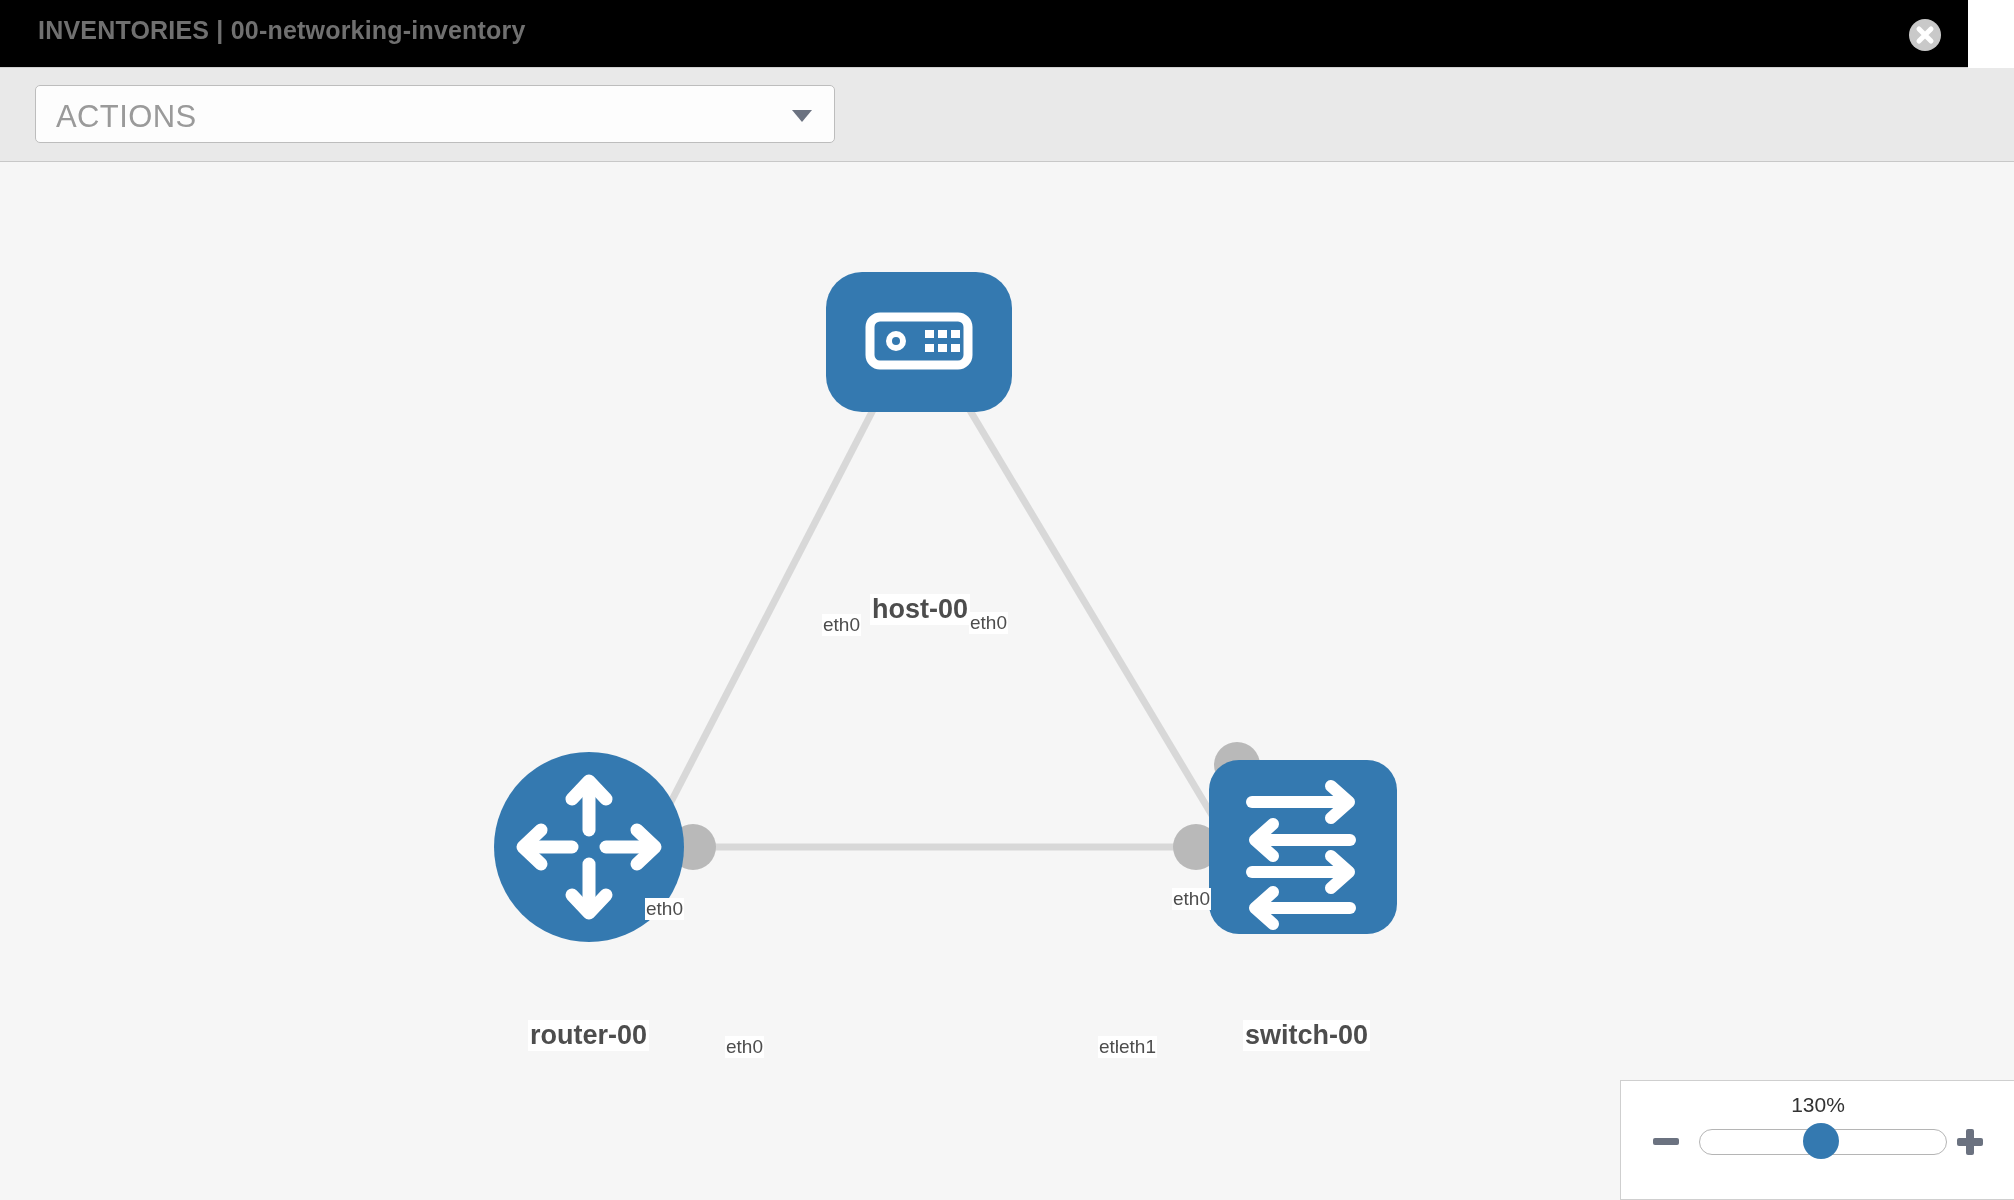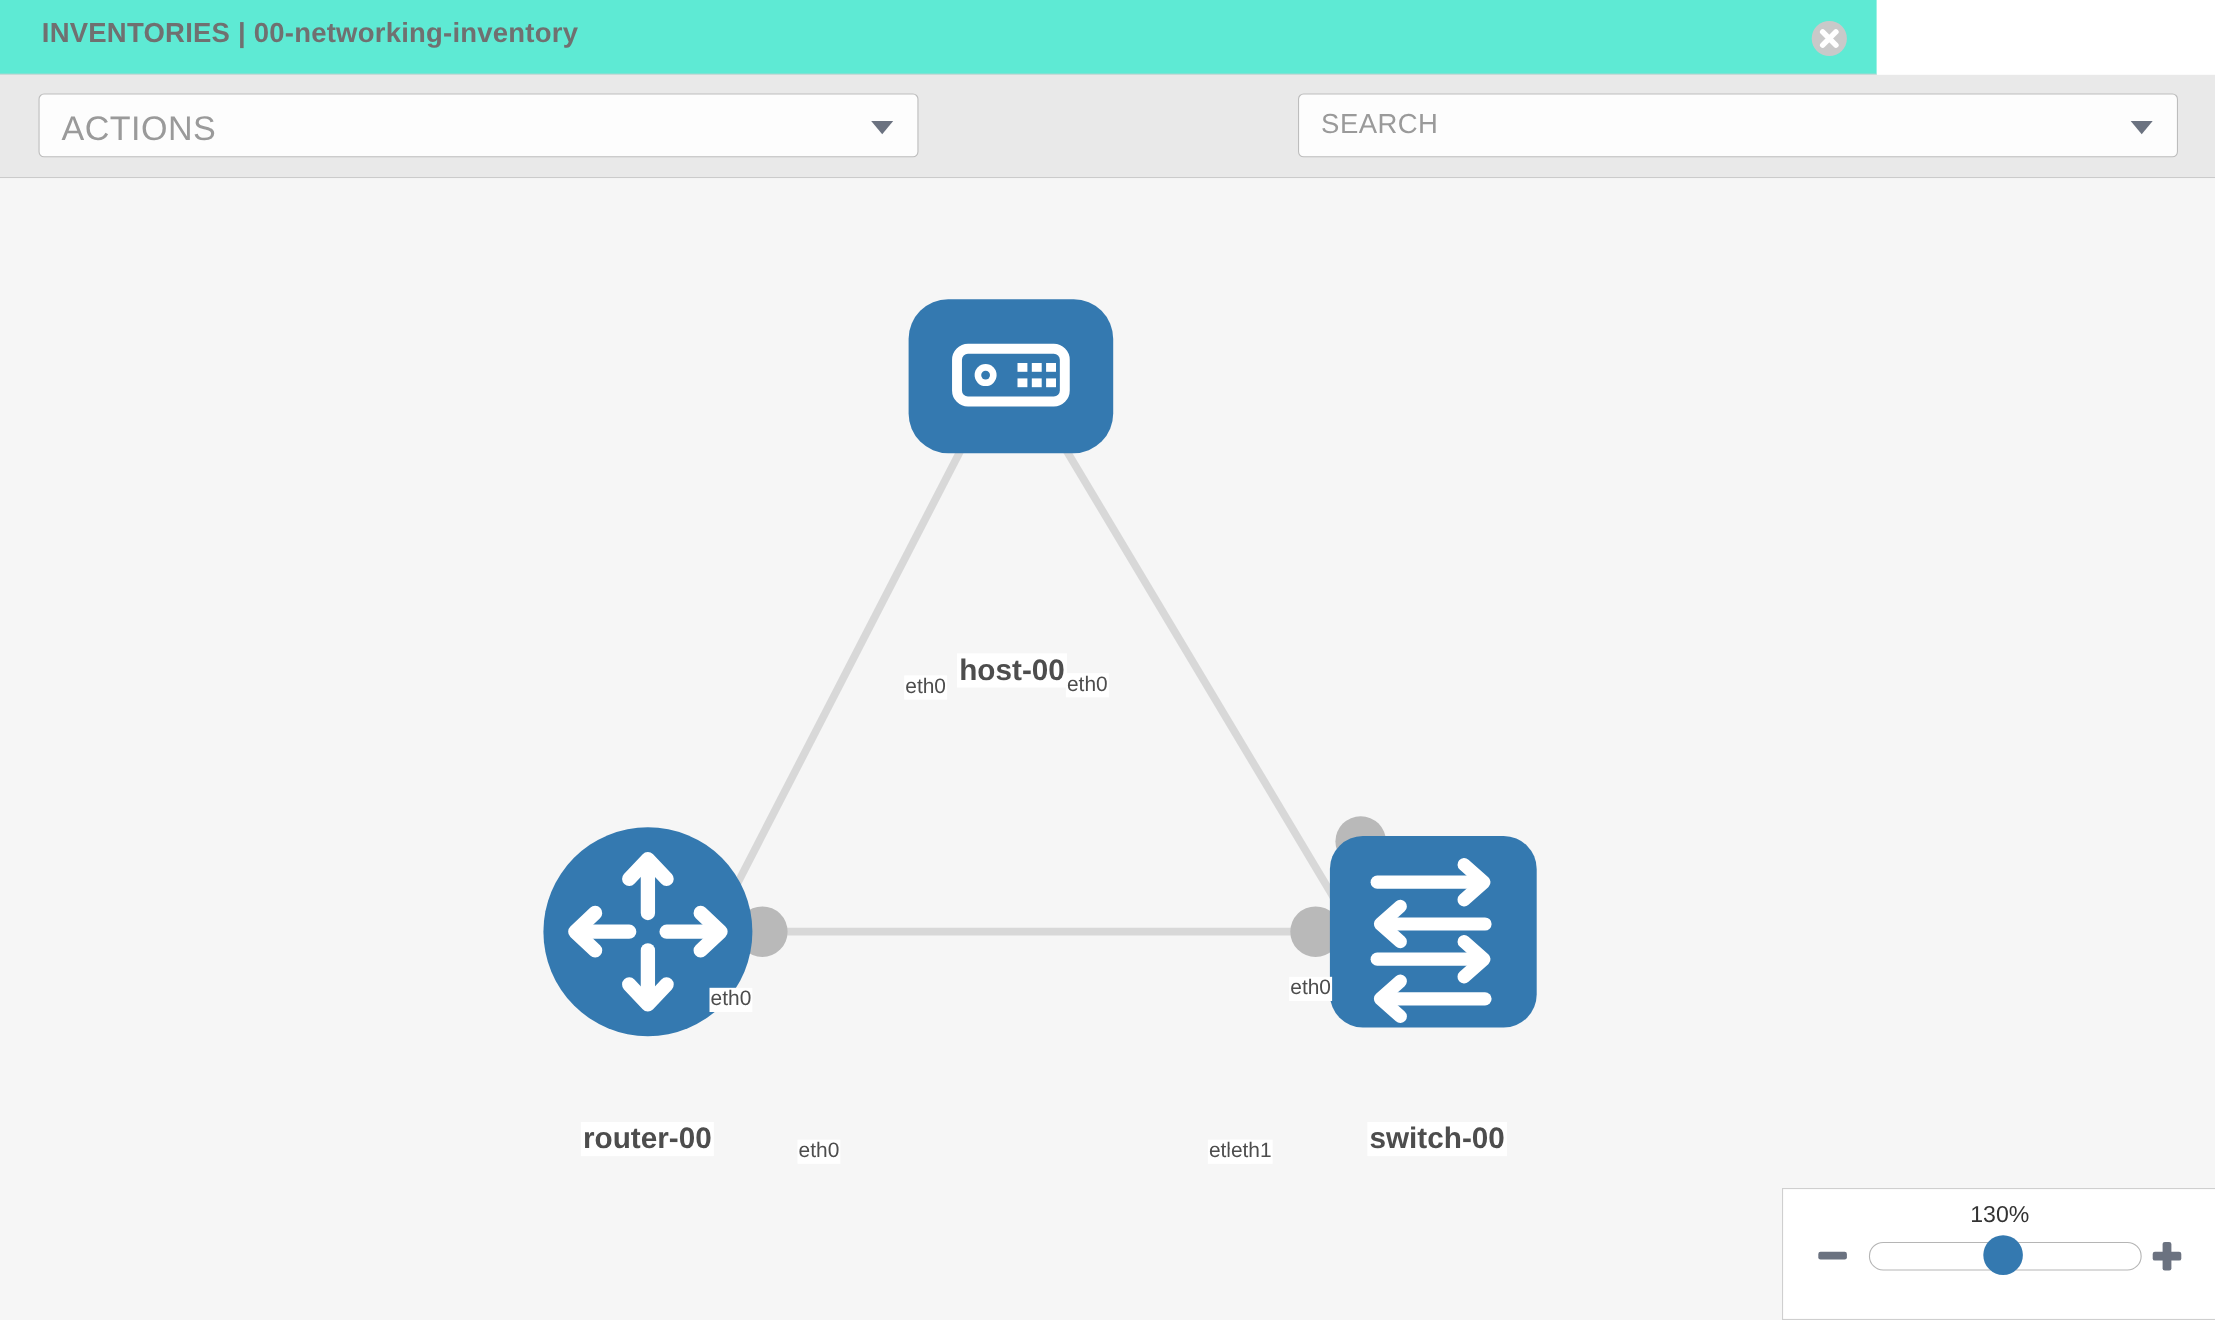--- a/index.html
+++ b/index.html
@@ -11,22 +11,22 @@
   }
   #app {
     position: relative;
     width: 2014px; height: 1200px;
     background: #ffffff;
   }
 
   
   .header {
     position: absolute; left: 0; top: 0;
-    width: 1706px; height: 68px;
-    background: #5eead4;
+    width: 1968px; height: 68px;
+    background: #000000;
     border-bottom: 1px solid #d0d0d0;
     box-sizing: border-box;
   }
   .breadcrumb {
     position: absolute; left: 38px; top: 16px;
     font-size: 25px; font-weight: bold;
     color: #707070;
     letter-spacing: 0.2px;
     white-space: nowrap;
   }
@@ -189,24 +189,20 @@
         <g fill="#6b7280">
           <circle cx="15" cy="17" r="10.5"></circle>
           <circle cx="15" cy="17" r="4.2" fill="#e9e9e9"></circle>
           <rect x="22" y="19.5" width="19" height="6" rx="1"></rect>
           <rect x="31" y="24" width="5.5" height="7" rx="1"></rect>
           <rect x="38" y="24" width="5" height="5.5" rx="1"></rect>
         </g>
       </svg>
     </div>
 
-    <div class="search-select">
-      <span class="sel-label">SEARCH</span>
-      <span class="caret"></span>
-    </div>
   </div>
 
   <div class="canvas">
 
     <svg class="topo-svg" width="2014" height="1038" aria-hidden="true">
 
       <g>
         <line x1="890" y1="215" x2="640" y2="700" stroke="#d8d8d8" stroke-width="7"></line>
         <line x1="950" y1="215" x2="1240" y2="700" stroke="#d8d8d8" stroke-width="7"></line>
         <line x1="690" y1="685" x2="1200" y2="685" stroke="#d8d8d8" stroke-width="7"></line>

